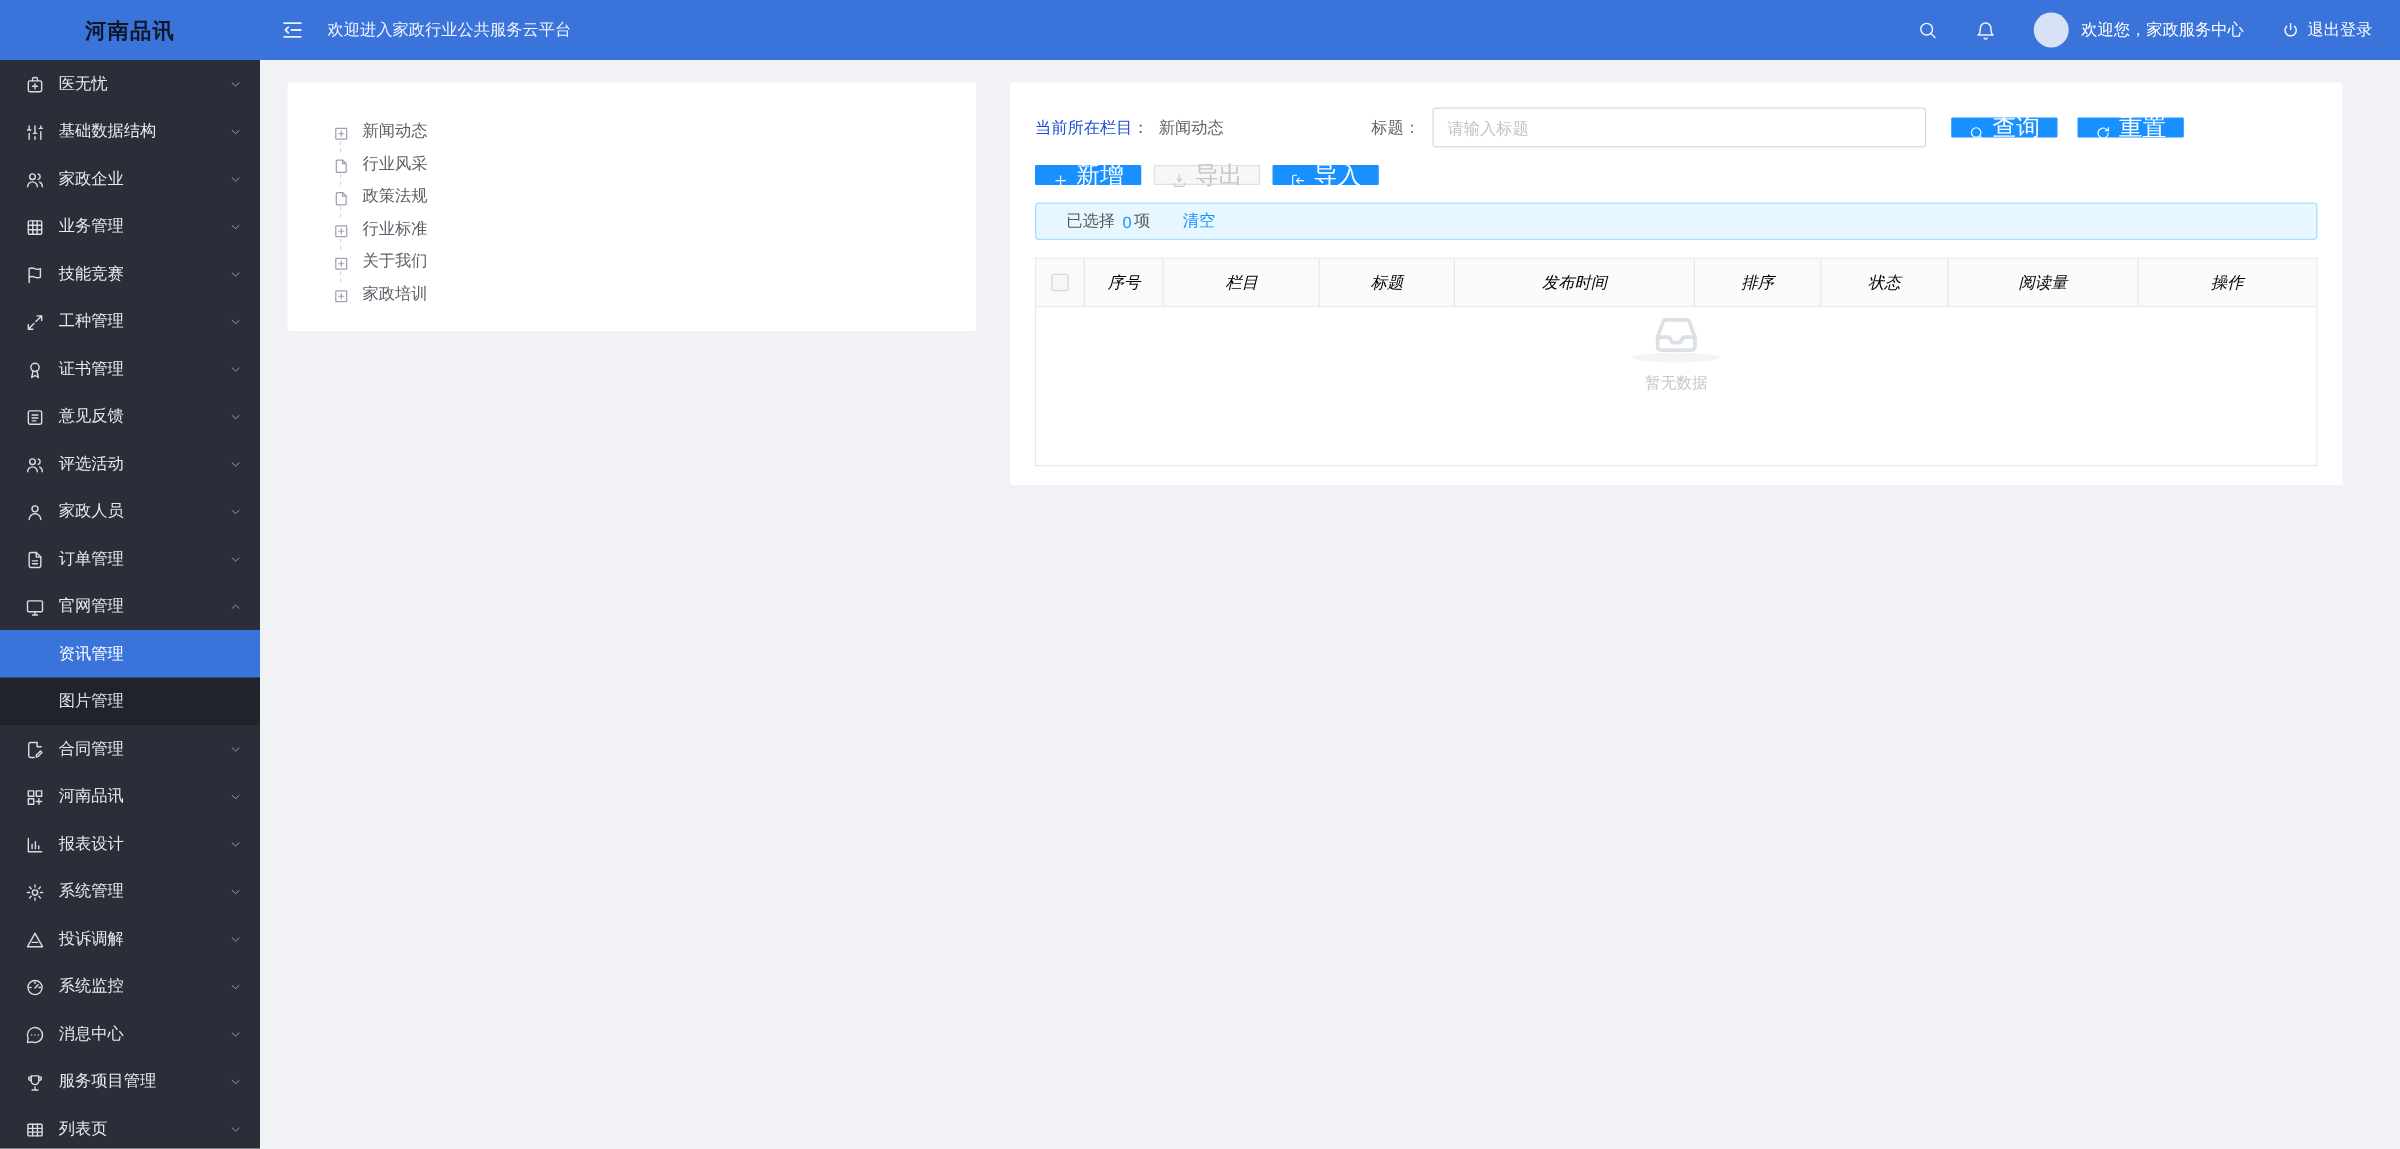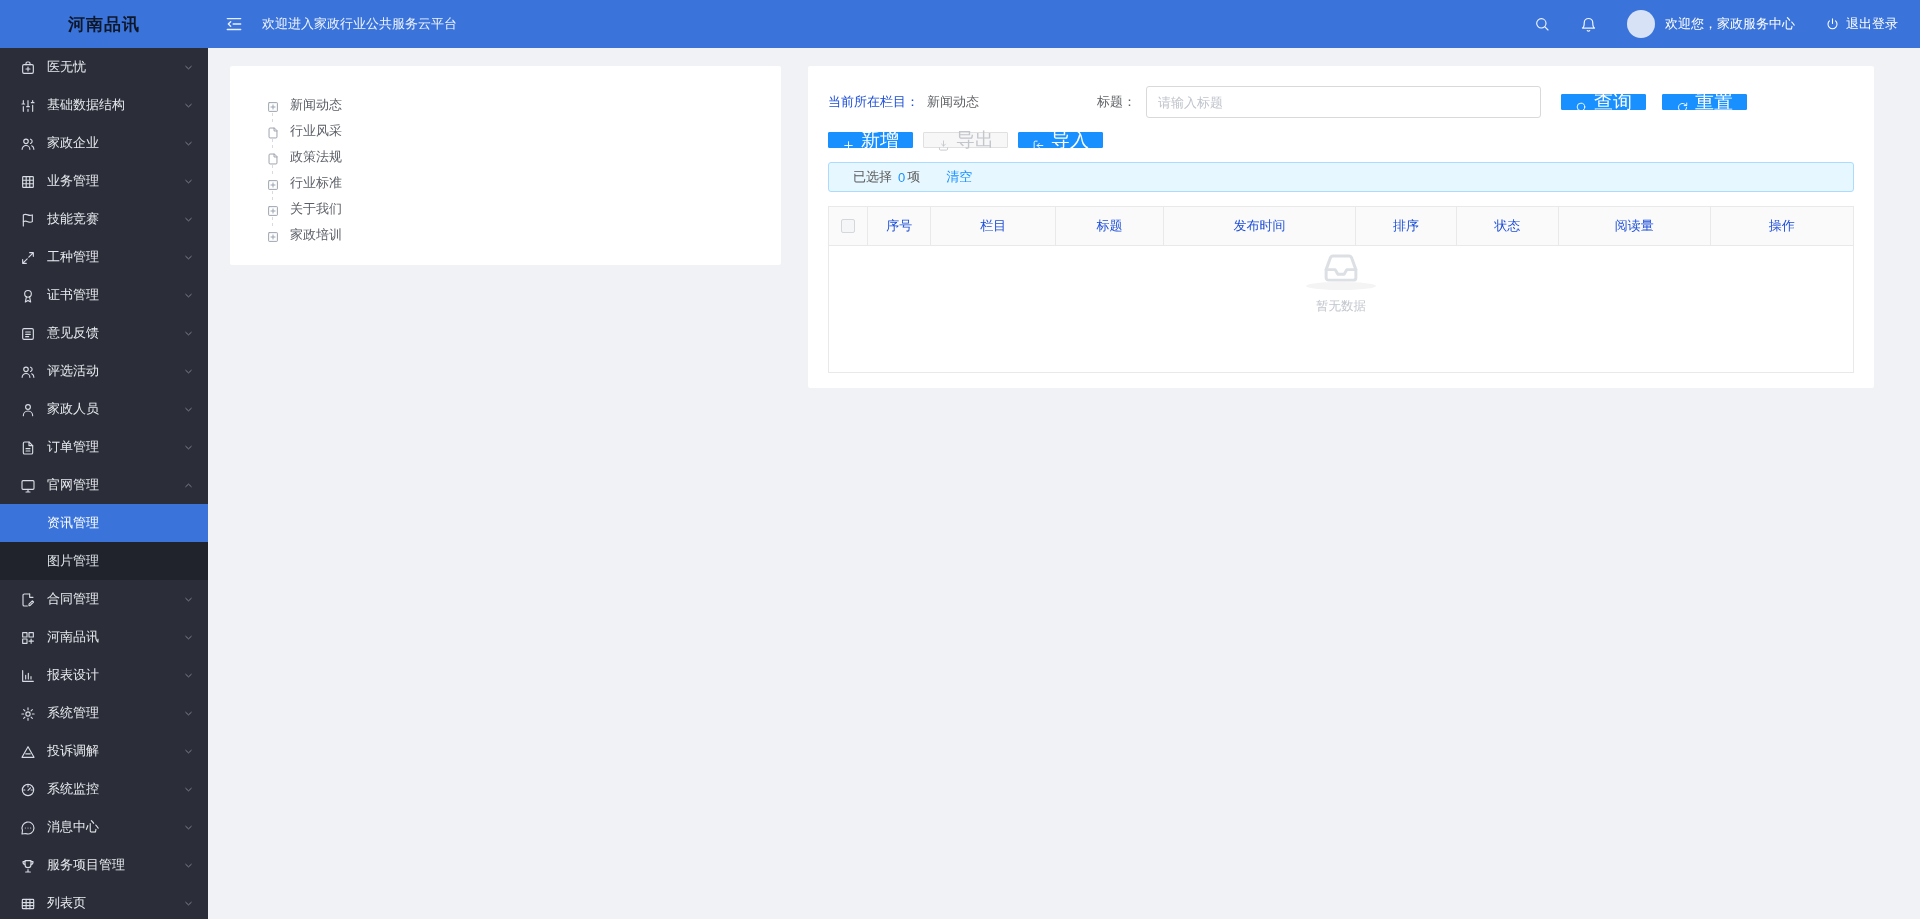--- a/index.html
+++ b/index.html
@@ -55,21 +55,21 @@
   .r-btn { margin-left:16px; }
 
   .action-row { display:flex; align-items:center; margin-top:14px; gap:10px; }
 
   .select-bar { margin-top:14px; height:30px; background:#e6f7ff; border:1px solid #abdcff; border-radius:3px; display:flex; align-items:center; padding-left:24px; font-size:13px; color:#595959; }
   .sel-count { color:#1890ff; margin:0 2px 0 6px; }
   .sel-clear { color:#1890ff; margin-left:26px; cursor:pointer; }
 
   .table-wrap { margin-top:14px; border:1px solid #e9e9e9; }
   .thead { display:flex; height:39px; background:#fafafa; border-bottom:1px solid #e9e9e9; }
-  .th { display:flex; align-items:center; justify-content:center; font-size:13px; color:#1d4ed8; border-right:1px solid #e9e9e9; }
+  .th { display:flex; align-items:center; justify-content:center; font-size:13px; color:#000000; border-right:1px solid #e9e9e9;font-style:italic; }
   .th:last-child { border-right:none; }
   .th-check { flex:0 0 3.8%; }
   .th:nth-child(2){ flex:0 0 6.2%; } .th:nth-child(3){ flex:0 0 12.2%; }
   .th:nth-child(4){ flex:0 0 10.5%; } .th:nth-child(5){ flex:0 0 18.8%; }
   .th:nth-child(6){ flex:0 0 9.8%; }  .th:nth-child(7){ flex:0 0 10.0%; }
   .th:nth-child(8){ flex:0 0 14.8%; } .th:nth-child(9){ flex:1; }
   .checkbox { width:14px; height:14px; border:1px solid #d4d7dc; border-radius:2px; background:#f5f6f8; cursor:pointer; }
 
   .tbody { height:126px; background:#fff; display:flex; flex-direction:column; align-items:center; justify-content:flex-start; }
   .empty-icon { color:#dcdfe4; }

